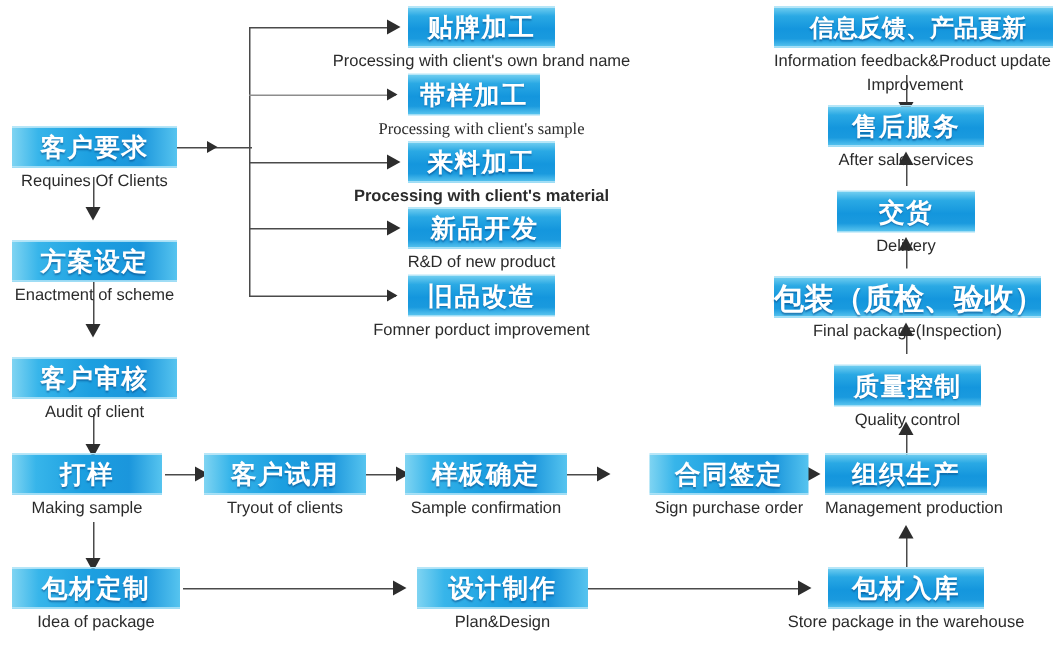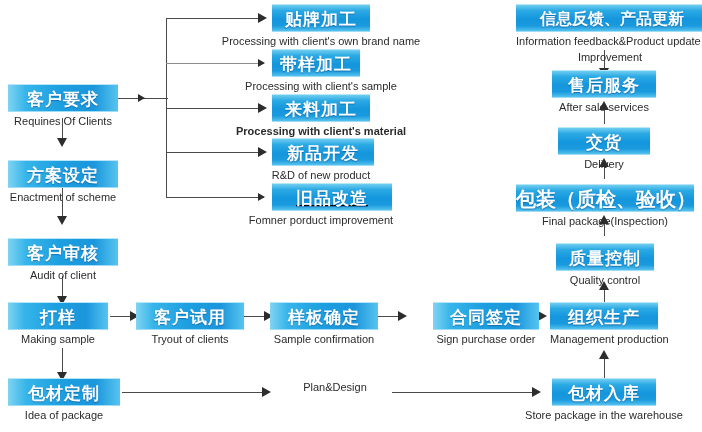--- a/index.html
+++ b/index.html
@@ -192,54 +192,55 @@
     <div class="cap">Idea of package</div>
   </div>
 
   <div class="node vgrad" style="left:272px; top:4px; width:98px;">
     <div class="box">贴牌加工</div>
     <div class="cap" style="position:absolute; left:-54px; width:206px;">Processing with client's own brand name</div>
   </div>
 
   <div class="node vgrad" style="left:272px; top:49px; width:88px;">
     <div class="box">带样加工</div>
-    <div class="cap" style="position:absolute; left:-34px; width:166px;">Processing with client's sample</div>
+    <div class="cap" style="position:absolute; left:-34px; width:166px;font-family:Liberation Serif, serif;">Processing with client's sample</div>
   </div>
 
   <div class="node vgrad" style="left:272px; top:94px; width:98px;">
     <div class="box">来料加工</div>
     <div class="cap" style="position:absolute; left:-40px; width:178px;font-weight:bold;">Processing with client's material</div>
   </div>
 
   <div class="node vgrad" style="left:272px; top:138px; width:102px;">
     <div class="box">新品开发</div>
     <div class="cap" style="position:absolute; left:-24px; width:146px;">R&amp;D of new product</div>
   </div>
 
-  <div class="node vgrad" style="left:272px; top:183px; width:120px;text-decoration:underline;">
+  <div class="node vgrad" style="left:272px; top:183px; width:98px;">
     <div class="box">旧品改造</div>
     <div class="cap" style="position:absolute; left:-42px; width:182px;">Fomner porduct improvement</div>
   </div>
 
   <div class="node" style="left:136px; top:302px; width:108px;">
     <div class="box">客户试用</div>
     <div class="cap">Tryout of clients</div>
   </div>
 
   <div class="node" style="left:270px; top:302px; width:108px;">
     <div class="box">样板确定</div>
     <div class="cap">Sample confirmation</div>
   </div>
 
   <div class="node" style="left:433px; top:302px; width:106px;">
     <div class="box">合同签定</div>
     <div class="cap">Sign purchase order</div>
   </div>
 
   <div class="node" style="left:278px; top:378px; width:114px;">
+    <div class="box">设计制作</div>
     <div class="cap">Plan&amp;Design</div>
   </div>
 
   <div class="node vgrad" style="left:516px; top:4px; width:192px;">
     <div class="box" style="font-size:16px; letter-spacing:0;">信息反馈、产品更新</div>
     <div class="cap clip" style="width:188px;">Information feedback&amp;Product update</div>
     <div class="cap" style="width:188px;">Improvement</div>
   </div>
 
   <div class="node vgrad" style="left:552px; top:70px; width:104px;">

